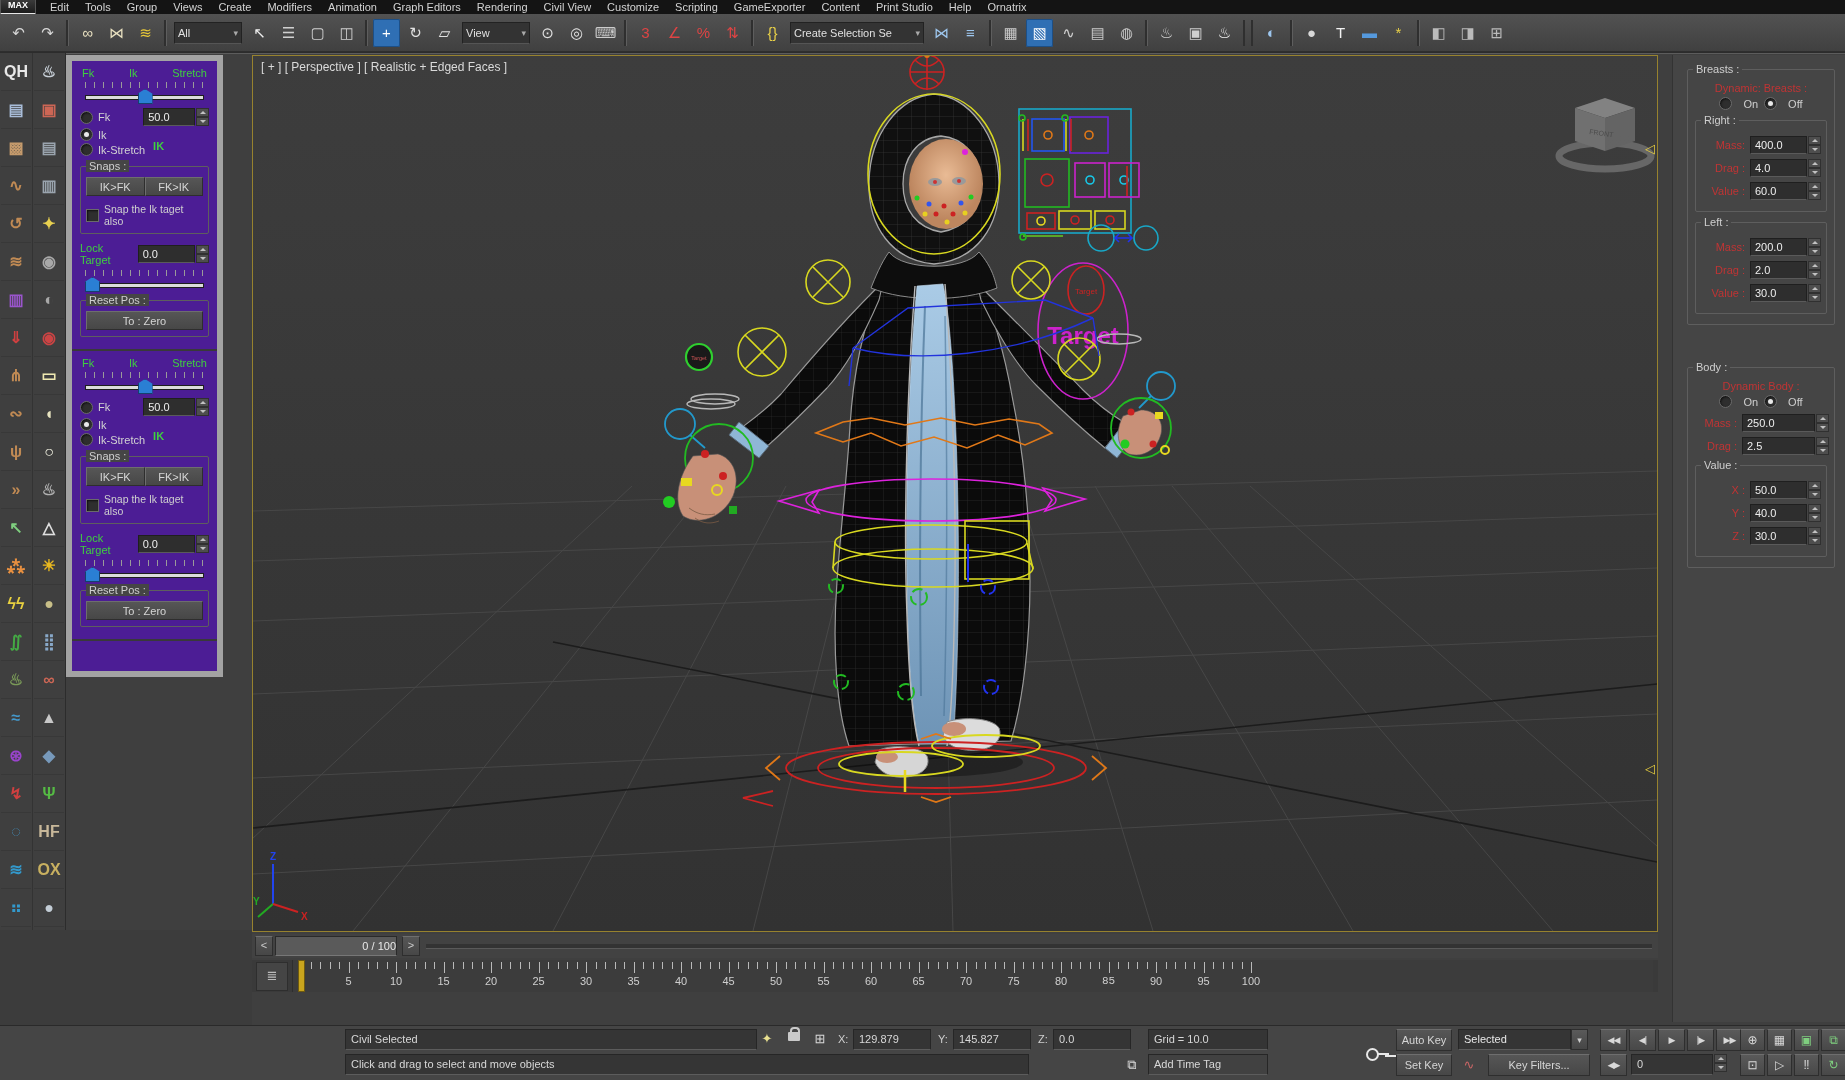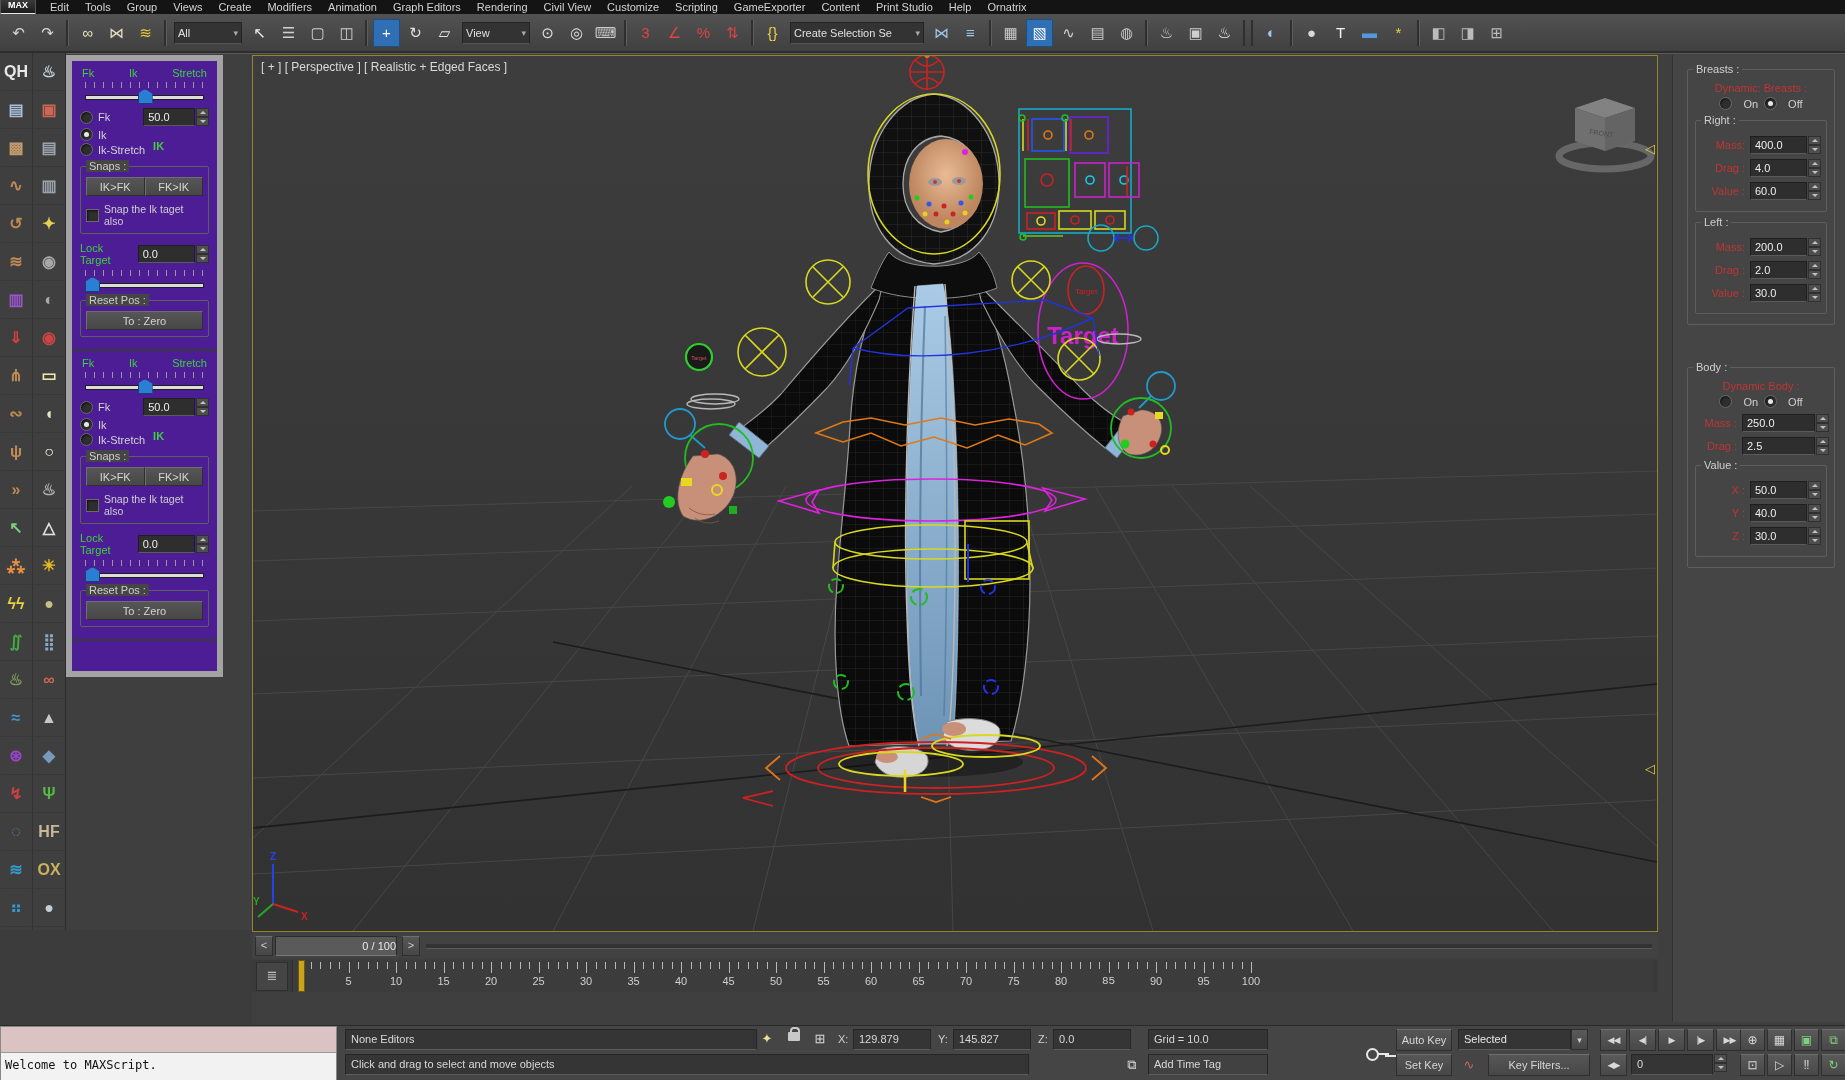--- a/index.html
+++ b/index.html
@@ -1072,25 +1072,21 @@
         <div class="tick" style="left: 948.5px;"></div>
         <div class="tick mj" style="left: 958px;"></div>
         <div class="tnum" style="left: 948px;">100</div>
         <div class="fmarker" style="left: 5px;"></div>
       </div>
   </div>
   <div id="gap-belowruler" style="z-index:-1"></div>
   <div id="gap-leftbottom"></div>
 
   <div id="statusbar">
-    <div id="mxs">
-      <div id="mxs-pink"></div>
-      <div id="mxs-white">Welcome to MAXScript.</div>
-    </div>
-    <div class="sfield" style="left:345px;top:3px;width:400px;">None Editors</div>
+    <div class="sfield" style="left:345px;top:3px;width:400px;">Civil Selected</div>
     <div class="sfield" style="left:345px;top:28px;width:672px;">Click and drag to select and move objects</div>
     <div class="sico" style="left:757px;top:2px;width:20px;color:#e8e090;">✦</div>
     <div id="lockicon"></div>
     <div class="sico" style="left:810px;top:2px;width:20px;">⊞</div>
     <div class="slab" style="left:838px;top:3px;">X:</div>
     <div class="sfield" style="left:853px;top:3px;width:66px;">129.879</div>
     <div class="slab" style="left:938px;top:3px;">Y:</div>
     <div class="sfield" style="left:953px;top:3px;width:66px;">145.827</div>
     <div class="slab" style="left:1038px;top:3px;">Z:</div>
     <div class="sfield" style="left:1053px;top:3px;width:66px;">0.0</div>

